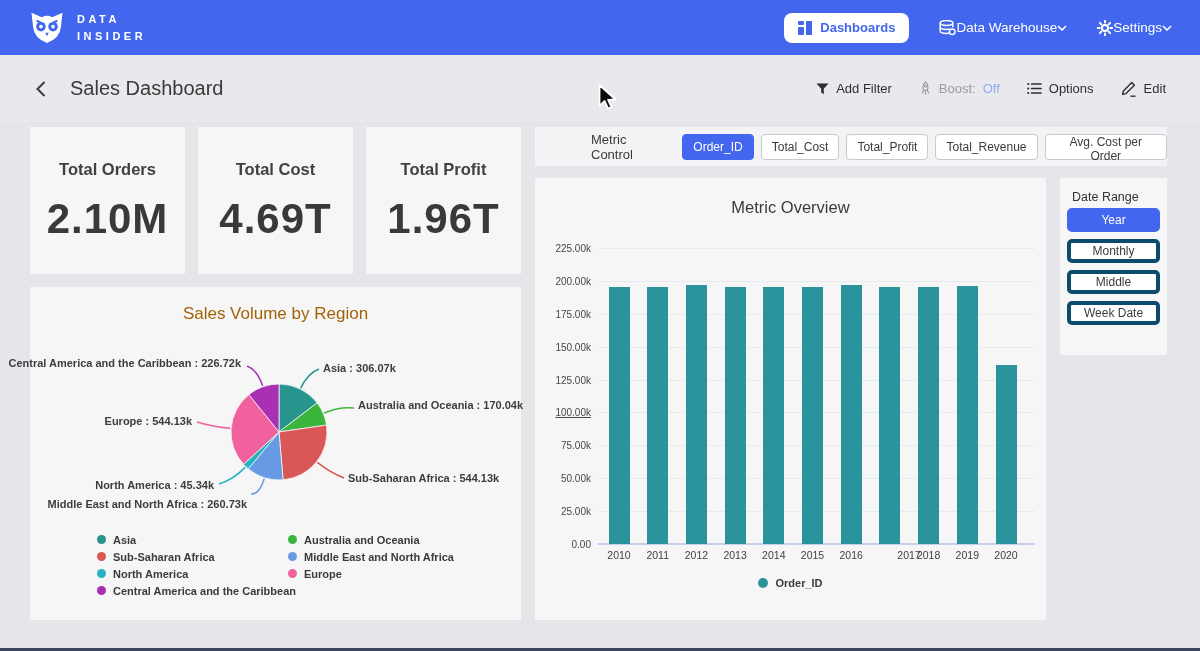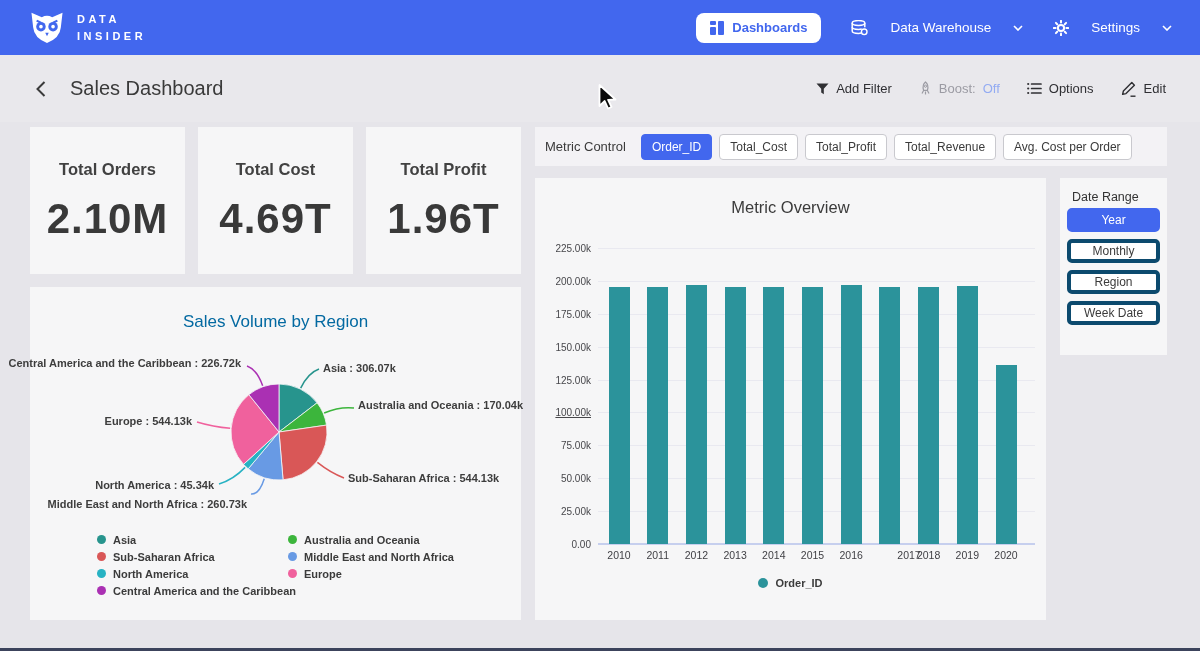--- a/index.html
+++ b/index.html
@@ -8,21 +8,21 @@
 
   
   .topnav { position:absolute; top:0; left:0; width:1200px; height:55px; background:#4267ee;
             display:flex; align-items:center; padding:0 28px; box-sizing:border-box; }
   .brand { display:flex; align-items:center; gap:11px; }
   .brand-text { color:#fff; font-size:11px; font-weight:700; letter-spacing:3.5px; line-height:1.5; }
   .nav-right { margin-left:auto; display:flex; align-items:center; gap:30px; }
   .dash-pill { display:flex; align-items:center; gap:8px; background:#fff; border:none; height:30px;
                padding:0 14px; border-radius:8px; color:#4267ee; font-size:13px; font-weight:700; cursor:pointer;
                font-family:"Liberation Sans", sans-serif; }
-  .nav-item { display:flex; align-items:center; gap:22px; color:#fff; font-size:13.5px; cursor:pointer; }
+  .nav-item { display:flex; align-items:center; gap:0; color:#fff; font-size:13.5px; cursor:pointer; }
 
   
   .subheader { position:absolute; top:55px; left:0; width:1200px; height:67px; display:flex;
                align-items:center; padding:0 34px; box-sizing:border-box; background:#e9e8ec; }
   .back-btn { background:none; border:none; padding:0; margin-right:22px; cursor:pointer; width:14px; height:18px; }
   .page-title { font-size:20px; font-weight:500; color:#3a3a3a; margin:0; }
   .sub-actions { margin-left:auto; display:flex; align-items:center; gap:27px; font-size:13px;
                  font-weight:500; color:#2f2f33; }
   .sub-action { display:flex; align-items:center; gap:7px; cursor:pointer; }
   .boost-label { color:#9b9ba3; }
@@ -30,28 +30,28 @@
 
   
   .kpi-card { position:absolute; top:127px; width:155px; height:147px; background:#f6f6f7; }
   #kpi-0 { left:30px; } #kpi-1 { left:198px; } #kpi-2 { left:366px; }
   .kpi-label { text-align:center; margin-top:33px; font-size:16.5px; font-weight:600; color:#414141; }
   .kpi-value { text-align:center; margin-top:16px; font-size:42px; font-weight:700; color:#393939; letter-spacing:1px; }
 
   
   .metric-strip { position:absolute; left:535px; top:127px; width:632px; height:39px; background:#f3f2f5;
                   display:flex; align-items:center; padding-left:10px; box-sizing:border-box; gap:7px; }
-  .mc-label { font-size:13px; color:#3a3a3a; margin-right:8px; }
+  .mc-label { font-size:13px; color:#3a3a3a; margin-right:8px;margin-left:46px; }
   .mc-btn { height:26px; padding:0 10px; border:1px solid #c9c9ce; border-radius:4px; background:#fff;
             font-size:12px; color:#3b3b3b; cursor:pointer; font-family:"Liberation Sans", sans-serif; }
   .mc-btn.selected { background:#4267ee; border-color:#4267ee; color:#fff; }
 
   
   .pie-card { position:absolute; left:30px; top:287px; width:491px; height:333px; background:#f6f6f7; }
-  .pie-title { text-align:center; padding-top:17px; font-size:17px; font-weight:500; color:#0369a1; margin:8px; }
+  .pie-title { text-align:center; padding-top:17px; font-size:17px; font-weight:500; color:#a16207; margin:0; }
   #pie-svg { position:absolute; left:0; top:0; }
   .plbl { position:absolute; font-size:11px; font-weight:700; color:#3d3d3d; white-space:nowrap; }
   .p0 { left:293px; top:75px; }  .p1 { left:328px; top:112px; } .p2 { left:318px; top:185px; }
   .p3 { right:274px; top:211px; } .p4 { right:307px; top:192px; } .p5 { right:329px; top:128px; }
   .p6 { right:280px; top:70px; }
   .pie-legend-col { position:absolute; top:244px; }
   .col1 { left:67px; } .col2 { left:258px; }
   .legend-item { display:flex; align-items:center; gap:7px; height:17px; font-size:11px; font-weight:700;
                  color:#3b3b3b; white-space:nowrap; cursor:pointer; }
   .dot { width:9px; height:9px; border-radius:50%; flex:0 0 auto; }
@@ -319,21 +319,21 @@
       <div class="bar" style="left: 421.8px; top: 108.151px; height: 257.849px; background: rgb(43, 147, 155);"></div>
       <div class="xlabel" style="left: 412.3px;">2019</div>
       <div class="bar" style="left: 460.5px; top: 187.084px; height: 178.916px; background: rgb(43, 147, 155);"></div>
       <div class="xlabel" style="left: 451px;">2020</div>
     </div>
 
   <div class="date-panel">
     <div class="dr-label">Date Range</div>
     <button class="dr-btn selected" id="dr-0">Year</button>
     <button class="dr-btn" id="dr-1">Monthly</button>
-    <button class="dr-btn" id="dr-2">Region</button>
+    <button class="dr-btn" id="dr-2">Middle</button>
     <button class="dr-btn" id="dr-3">Week Date</button>
   </div>
 
   <div class="bottom-strip"></div>
 
   <svg class="cursor" width="22" height="30" viewBox="0 0 22 30">
     <path d="M1.5 1 L1.5 22 L6.7 17 L10.1 24.5 L13.5 23 L10.1 15.8 L17.5 15.5 Z" fill="#0a0a0a" stroke="#ffffff" stroke-width="1.8" stroke-linejoin="round"></path>
   </svg>
 </div>
 

